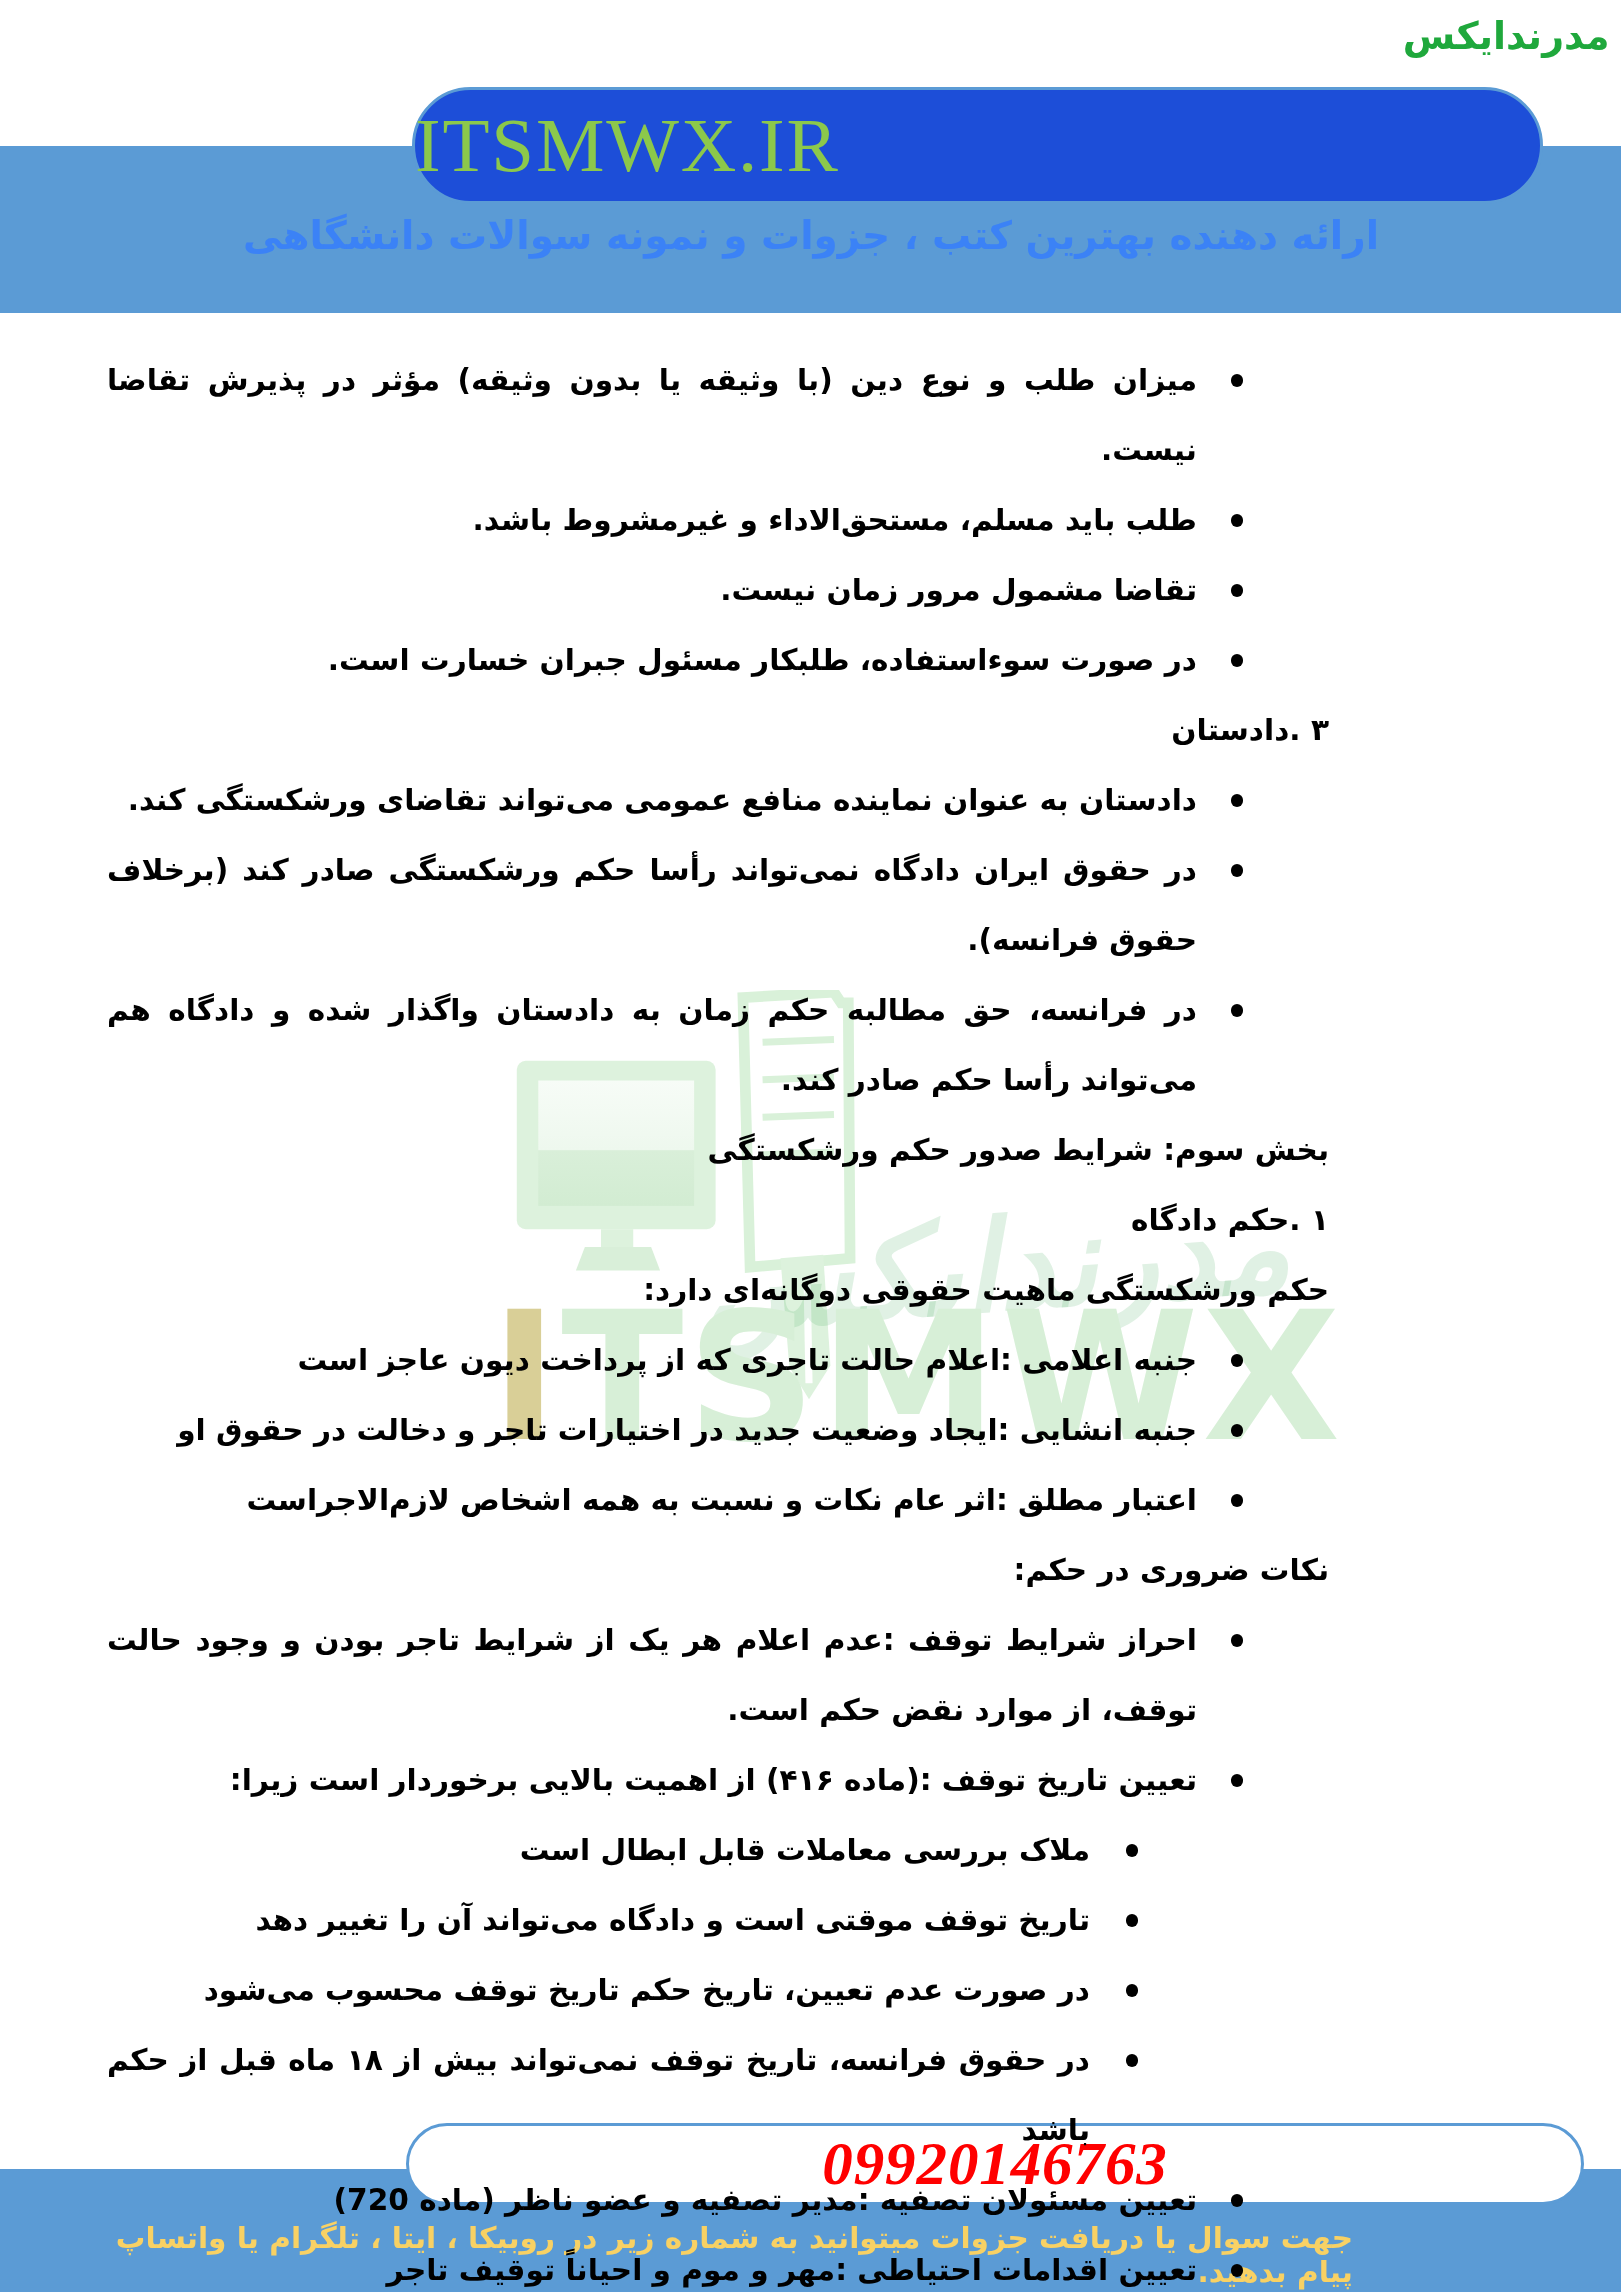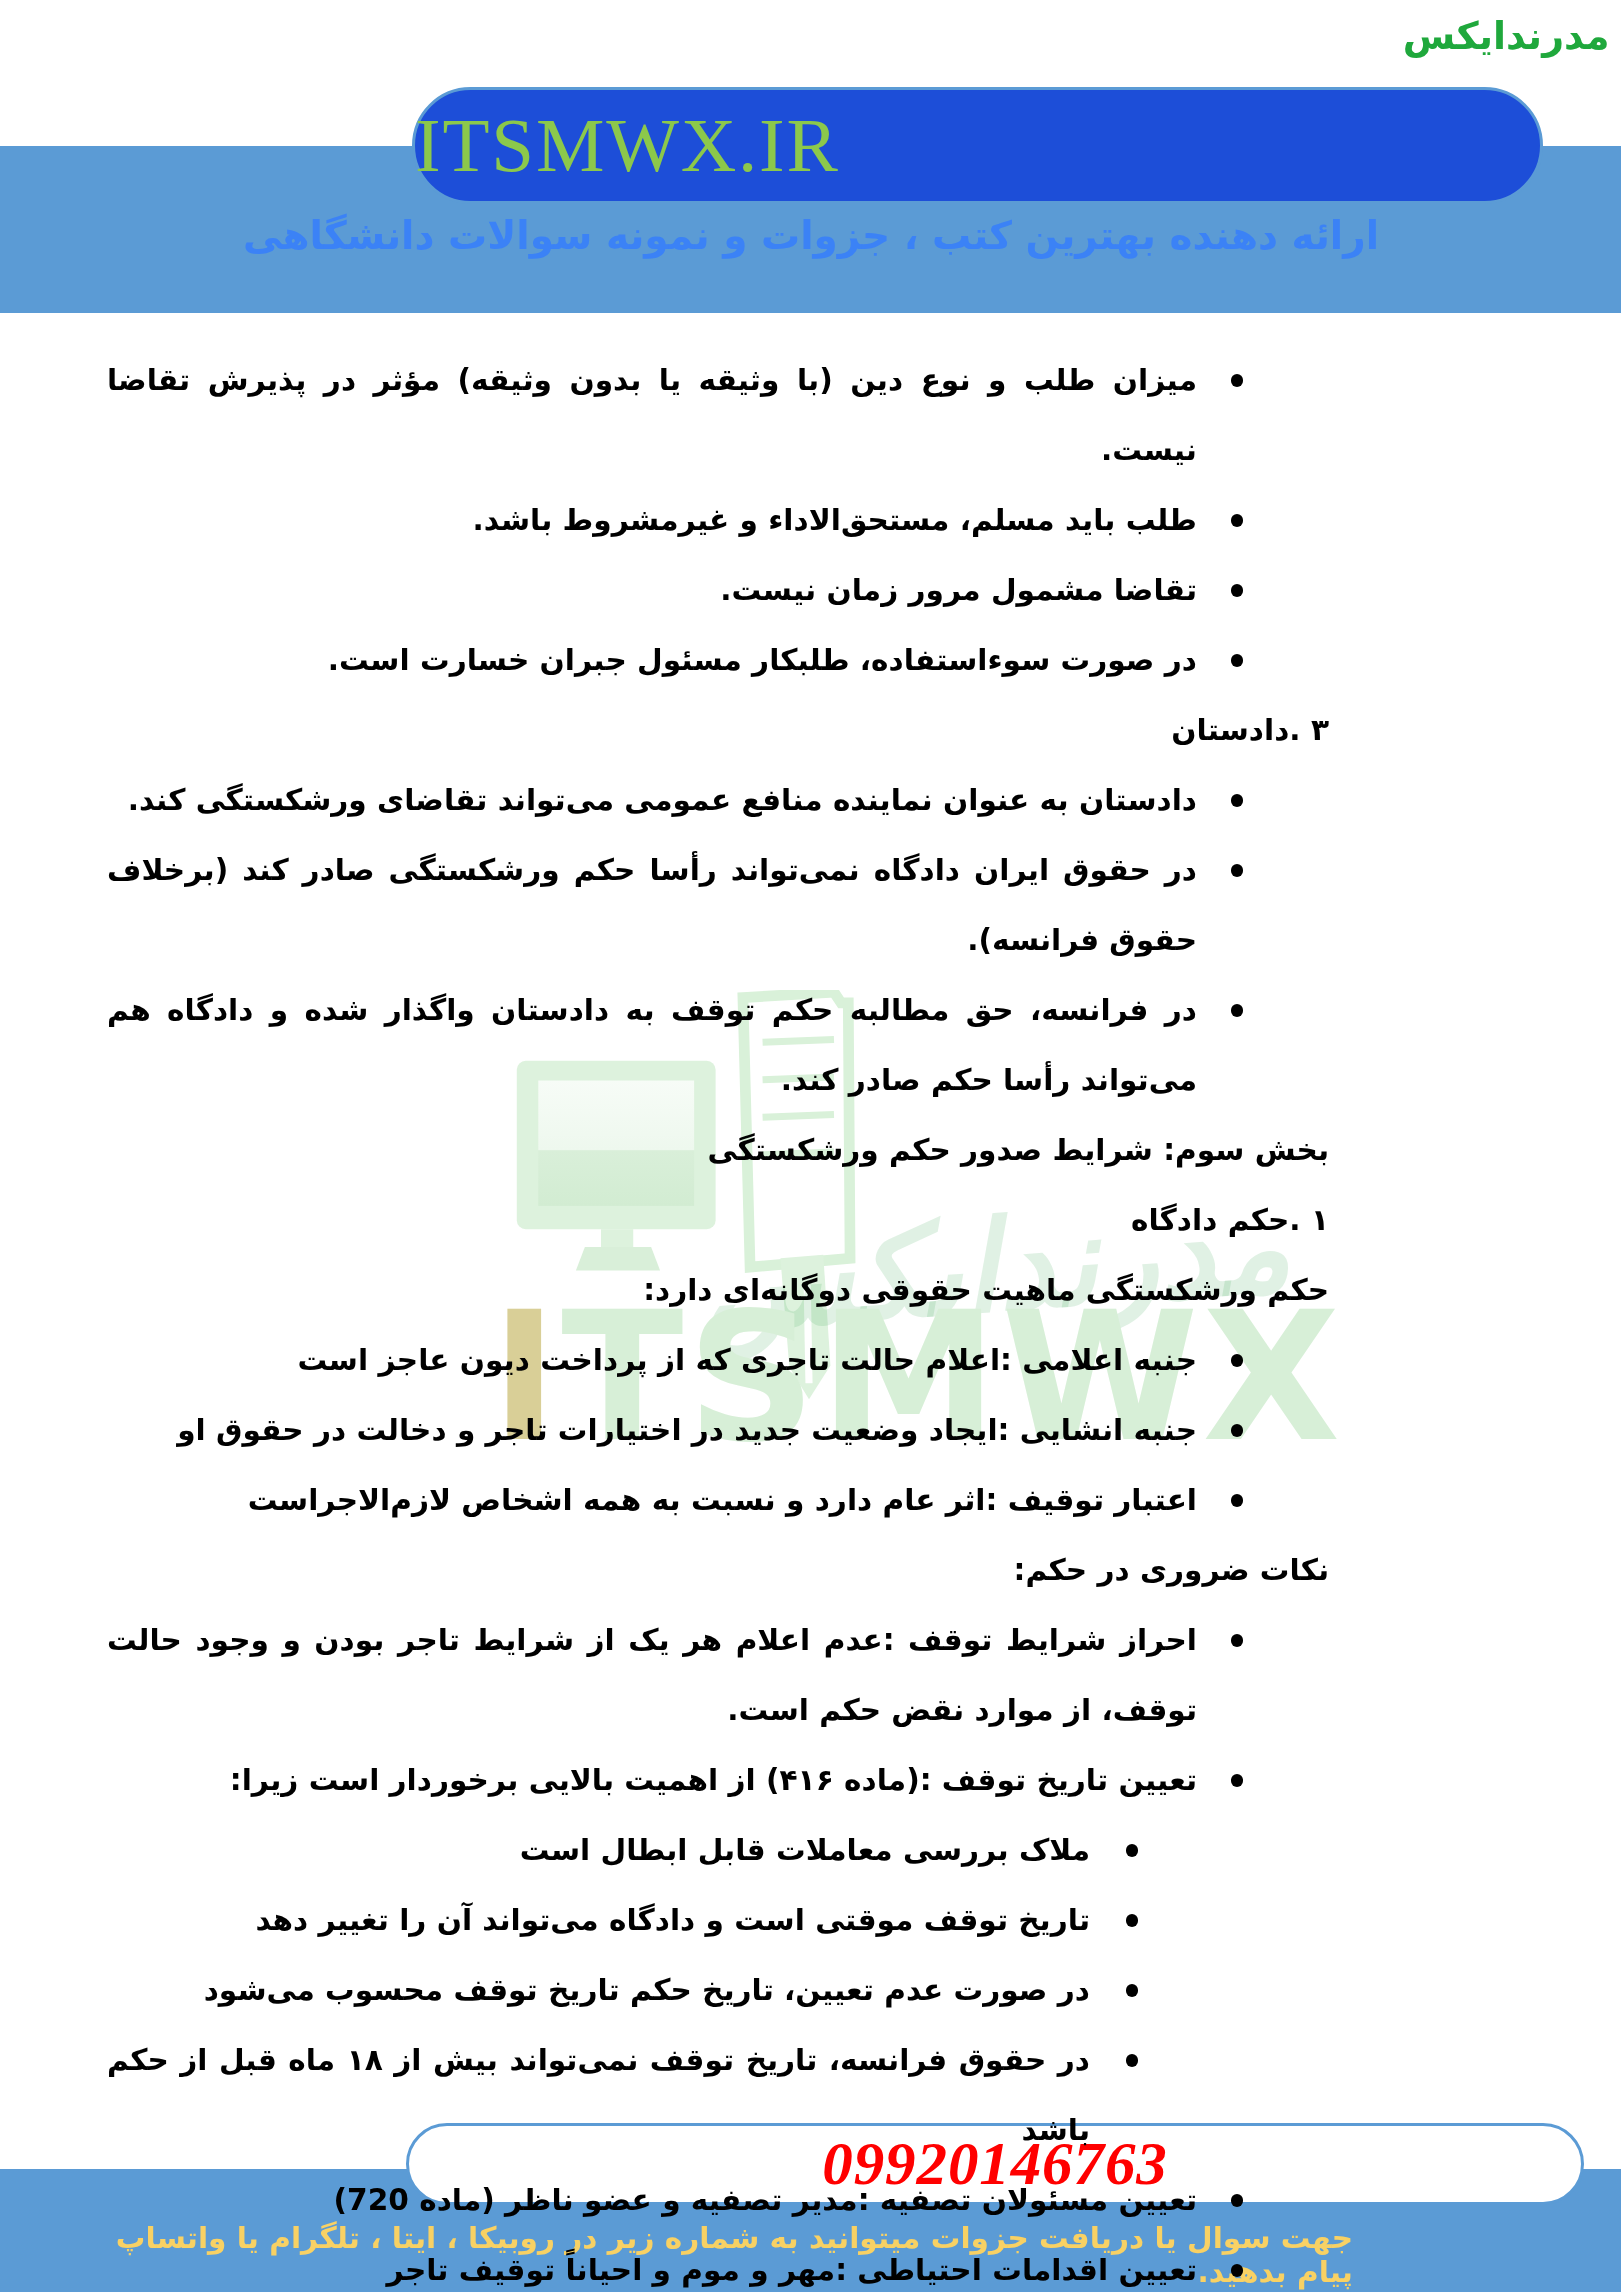--- a/index.html
+++ b/index.html
@@ -183,21 +183,21 @@
     <div class="item bullet">
       <span class="dotcell">
         <span class="dot"></span>
       </span>
       <span class="txt">در حقوق ایران دادگاه نمی‌تواند رأسا حکم ورشکستگی صادر کند (برخلاف حقوق فرانسه).</span>
     </div>
     <div class="item bullet">
       <span class="dotcell">
         <span class="dot"></span>
       </span>
-      <span class="txt">در فرانسه، حق مطالبه حکم توقف به دادستان واگذار شده و دادگاه هم می‌تواند رأسا حکم صادر کند.</span>
+      <span class="txt">در فرانسه، حق مطالبه حکم زمان به دادستان واگذار شده و دادگاه هم می‌تواند رأسا حکم صادر کند.</span>
     </div>
     <div class="item heading">
       <span class="txt">بخش سوم: شرایط صدور حکم ورشکستگی</span>
     </div>
     <div class="item heading">
       <span class="txt">۱ .حکم دادگاه</span>
     </div>
     <div class="item para">
       <span class="txt">حکم ورشکستگی ماهیت حقوقی دوگانه‌ای دارد:</span>
     </div>
@@ -210,21 +210,21 @@
     <div class="item bullet">
       <span class="dotcell">
         <span class="dot"></span>
       </span>
       <span class="txt">جنبه انشایی :ایجاد وضعیت جدید در اختیارات تاجر و دخالت در حقوق او</span>
     </div>
     <div class="item bullet">
       <span class="dotcell">
         <span class="dot"></span>
       </span>
-      <span class="txt">اعتبار توقیف :اثر عام دارد و نسبت به همه اشخاص لازم‌الاجراست</span>
+      <span class="txt">اعتبار مطلق :اثر عام نکات و نسبت به همه اشخاص لازم‌الاجراست</span>
     </div>
     <div class="item para">
       <span class="txt">نکات ضروری در حکم:</span>
     </div>
     <div class="item bullet">
       <span class="dotcell">
         <span class="dot"></span>
       </span>
       <span class="txt">احراز شرایط توقف :عدم اعلام هر یک از شرایط تاجر بودن و وجود حالت توقف، از موارد نقض حکم است.</span>
     </div>

